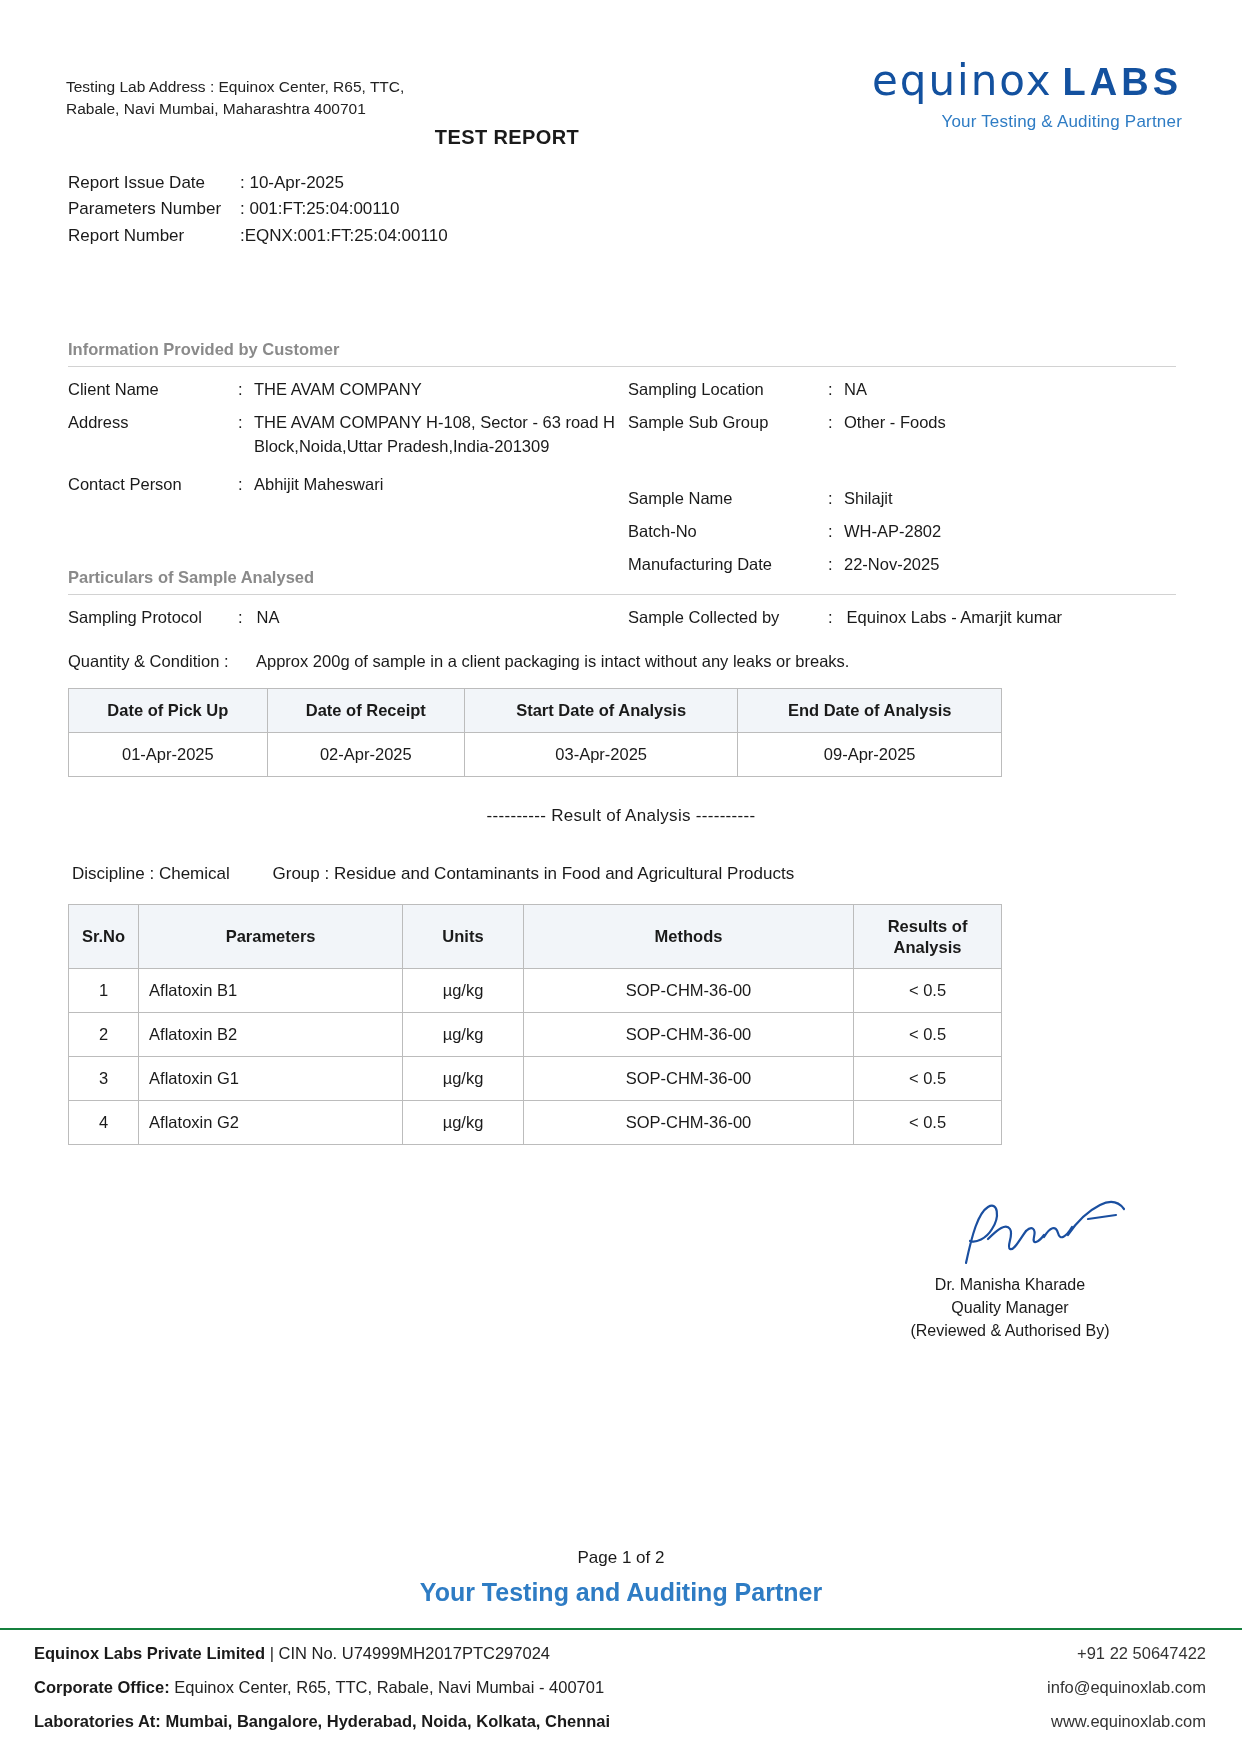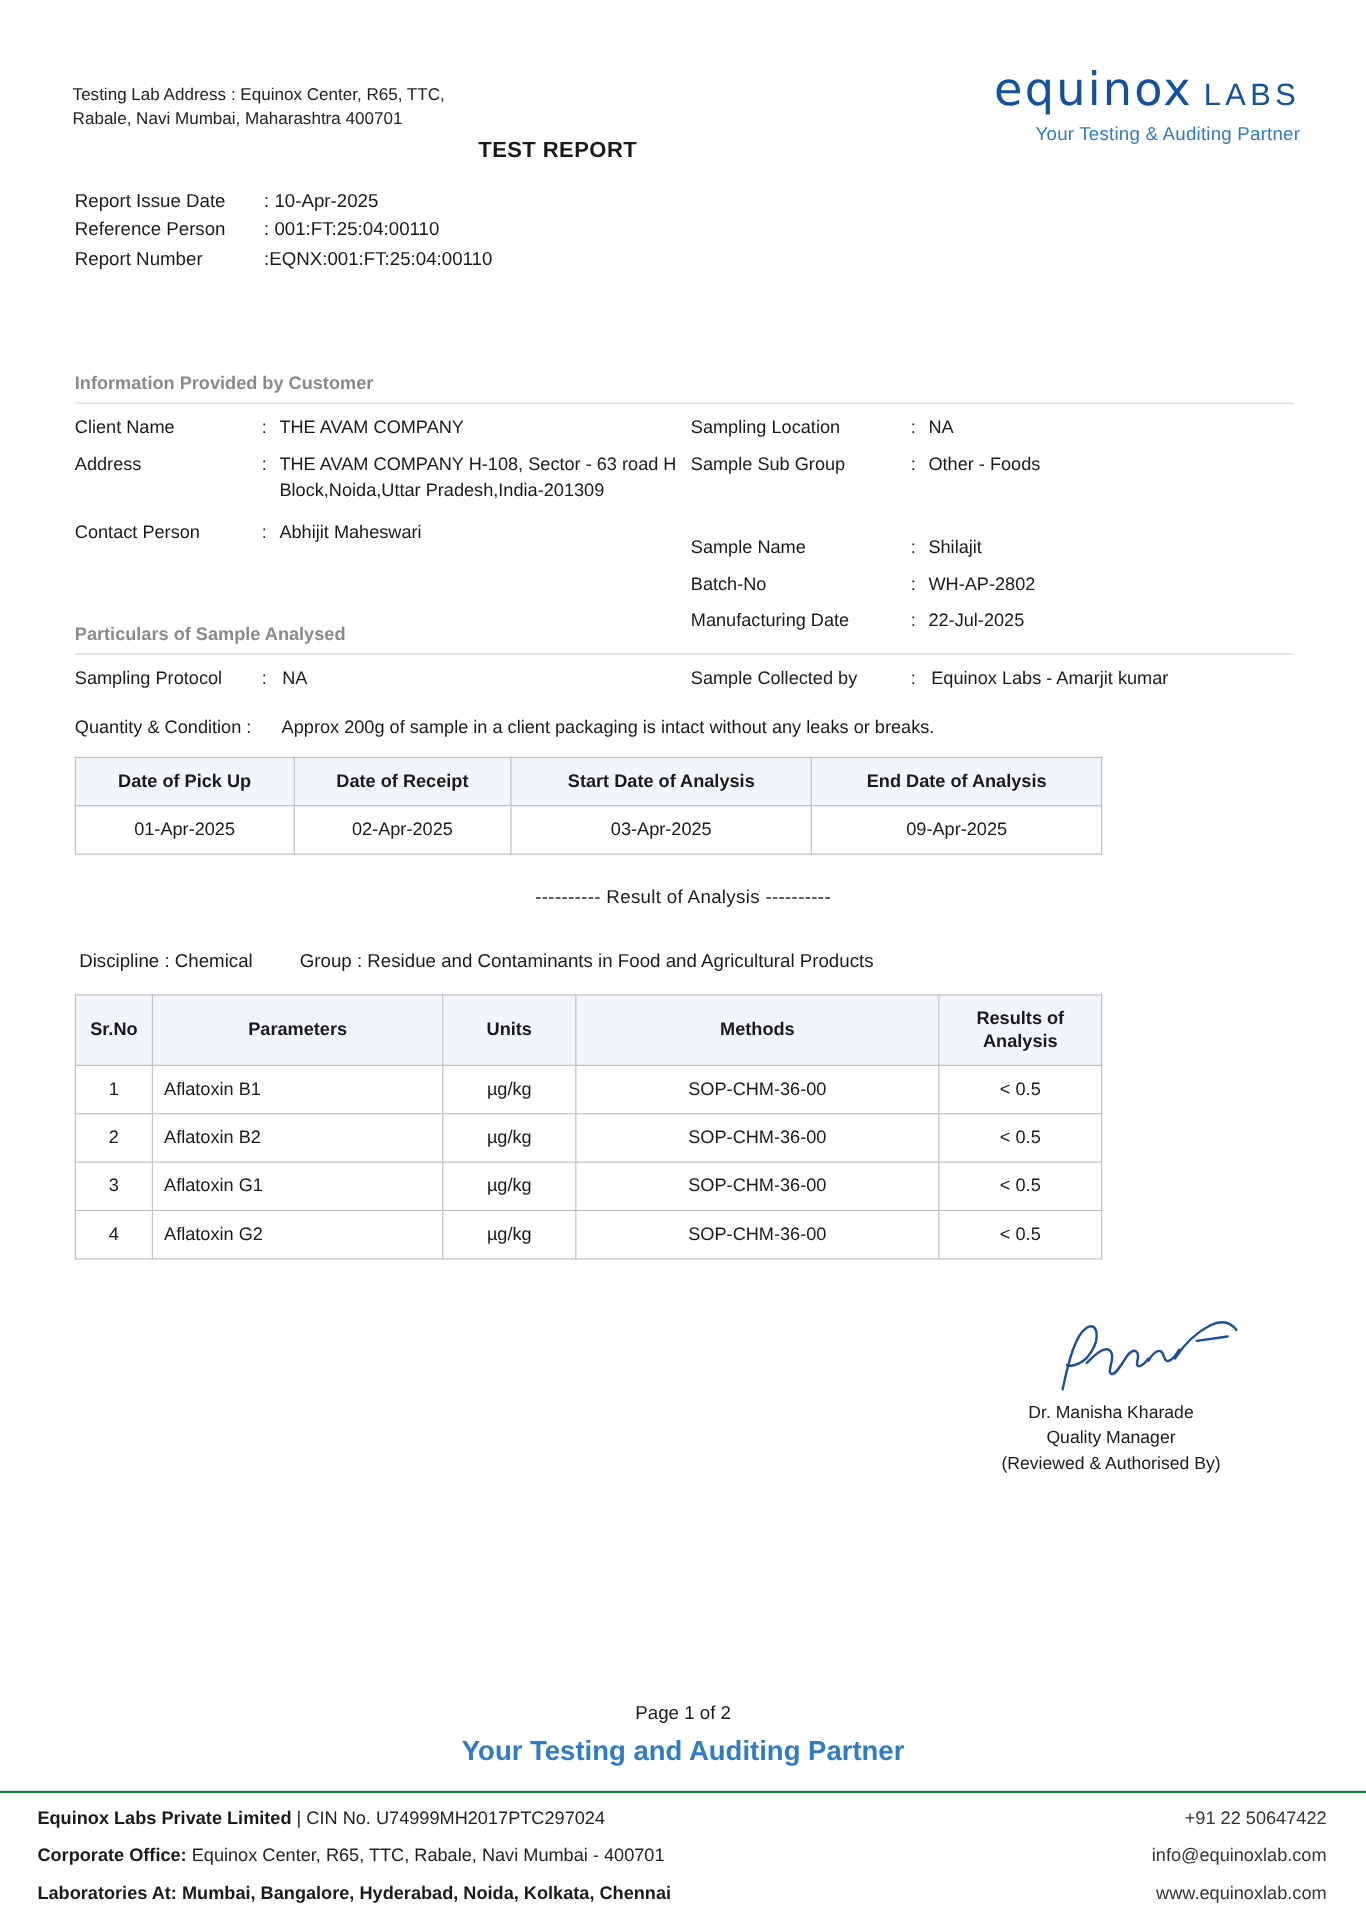--- a/index.html
+++ b/index.html
@@ -53,23 +53,23 @@
     line-height: 1;
     white-space: nowrap;
   }
   .logo-main .eq {
     color: #13519f;
     font-family: "DejaVu Sans", sans-serif;
     letter-spacing: 2px;
   }
   .logo-main .labs {
     color: #13519f;
-    font-weight: 400;
+    font-weight: 700;
     letter-spacing: 4px;
-    font-size: 28px;
+    font-size: 38px;
     margin-left: 10px;
   }
   .logo-tag {
     margin-top: 10px;
     font-size: 17px;
     color: #2e7cc4;
     letter-spacing: 0.2px;
   }
 
   .report-title {
@@ -336,21 +336,21 @@
   </div>
 
   <div class="report-title">TEST REPORT</div>
 
   <div class="meta">
     <div class="row">
       <div class="k">Report Issue Date</div>
       <div class="v">: 10-Apr-2025</div>
     </div>
     <div class="row">
-      <div class="k">Reference Person</div>
+      <div class="k">Parameters Number</div>
       <div class="v">: 001:FT:25:04:00110</div>
     </div>
     <div class="row">
       <div class="k">Report Number</div>
       <div class="v">:EQNX:001:FT:25:04:00110</div>
     </div>
   </div>
 
   <div class="section-head" style="top:340px;">Information Provided by Customer</div>
 
@@ -389,21 +389,21 @@
         <div class="val">Shilajit</div>
       </div>
       <div class="pair">
         <div class="lbl">Batch-No</div>
         <div class="col">:</div>
         <div class="val">WH-AP-2802</div>
       </div>
       <div class="pair">
         <div class="lbl">Manufacturing Date</div>
         <div class="col">:</div>
-        <div class="val">22-Jul-2025</div>
+        <div class="val">22-Nov-2025</div>
       </div>
     </div>
   </div>
 
   <div class="section-head" style="top:568px;">Particulars of Sample Analysed</div>
 
   <div class="particulars">
     <div class="line">
       <div class="p-left">
         <div class="lbl">Sampling Protocol</div>

